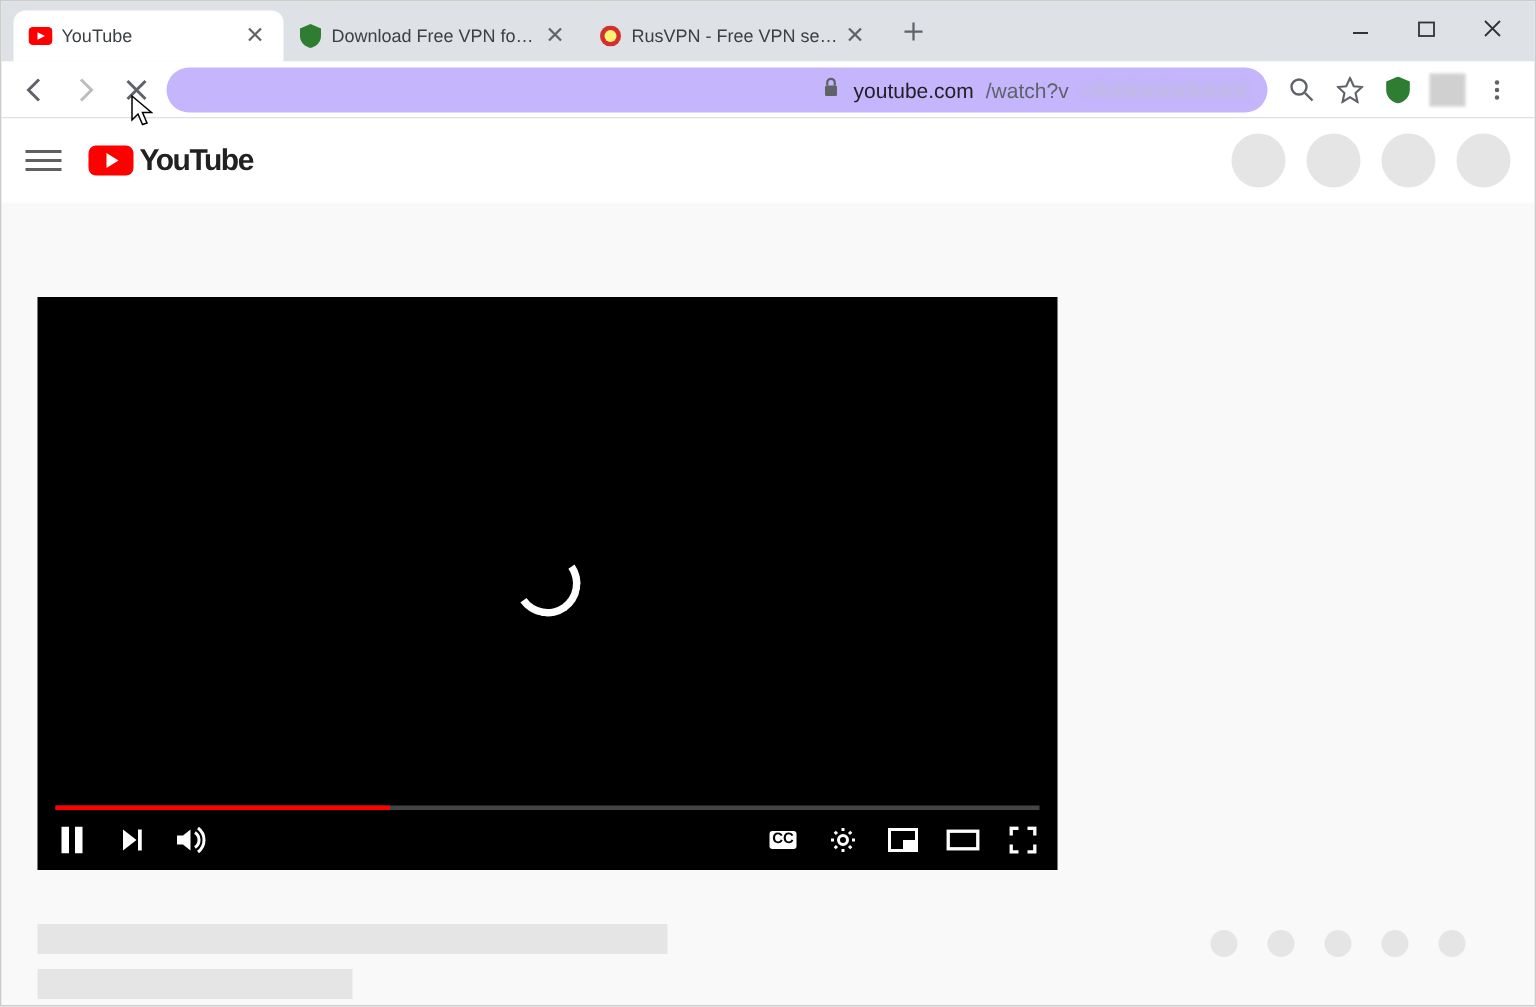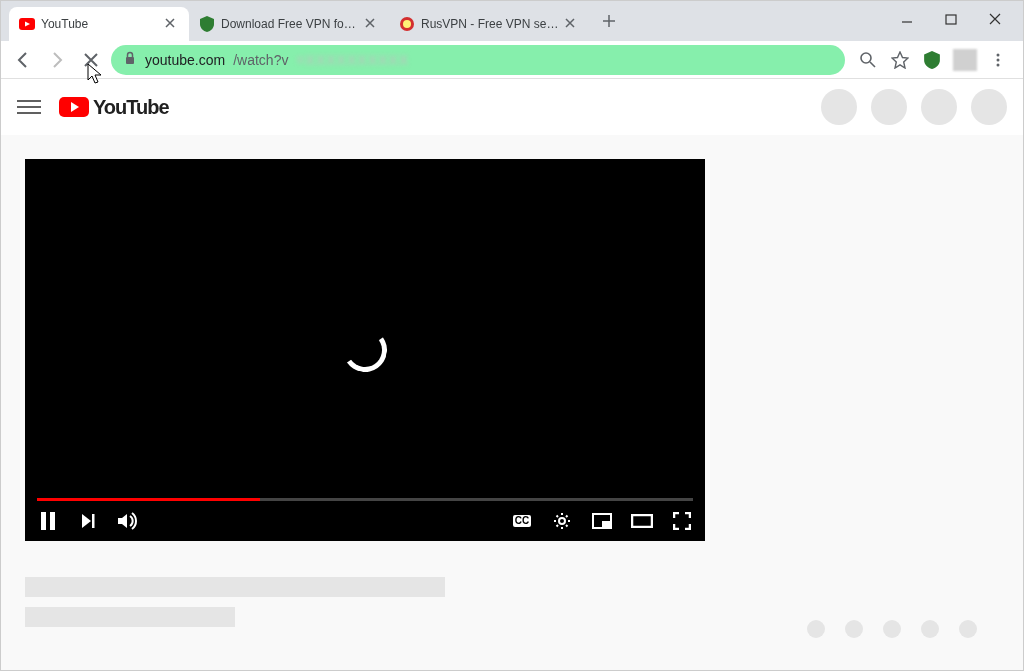--- a/index.html
+++ b/index.html
@@ -12,21 +12,21 @@
 .tab { height: 34px; display:flex; align-items:center; padding: 0 10px; font-size: 12px; color:#3c4043; gap:6px; max-width: 200px; min-width:180px; border-radius: 8px 8px 0 0; position: relative; }
 .tab.active { background: #fff; }
 .tab .favicon { width:16px; height:16px; display:flex; align-items:center; justify-content:center; flex-shrink:0; }
 .tab .tab-title { white-space: nowrap; overflow: hidden; text-overflow: ellipsis; flex:1; }
 .tab .tab-close { width:14px; height:14px; color:#5f6368; flex-shrink:0; }
 .new-tab { width:28px; height:28px; display:flex; align-items:center; justify-content:center; margin-left:6px; align-self:center; }
 
 .toolbar { height: 38px; background: #fff; display:flex; align-items:center; padding: 0 8px; gap:6px; border-bottom: 1px solid #e0e0e0; }
 .nav-btn { width:28px; height:28px; display:flex; align-items:center; justify-content:center; color:#5f6368; border-radius:50%; }
 .nav-btn.disabled { color:#bdbdbd; }
-.omnibox { flex:1; height:30px; background:#86efac; border-radius:15px; display:flex; align-items:center; padding:0 12px; gap:8px; font-size:14px; color:#202124; }
+.omnibox { flex:1; height:30px; background:#c4b5fd; border-radius:15px; display:flex; align-items:center; padding:0 12px; gap:8px; font-size:14px; color:#202124;justify-content:flex-end; }
 .omnibox .lock { color:#5f6368; }
 .omnibox .url-blur { color:#c0c0c0; filter: blur(2px); letter-spacing:1px; }
 .right-icons { display:flex; align-items:center; gap:10px; padding:0 6px; }
 .right-icons .icon { width:22px; height:22px; display:flex; align-items:center; justify-content:center; color:#5f6368; }
 .avatar-blur { width:24px; height:22px; background:#d0d0d0; filter: blur(1px); }
 .shield-green svg { fill:#2e7d32; }
 
 
 .page { background:#f9f9f9; height: calc(671px - 40px - 38px); overflow:hidden; }
 .yt-header { height:56px; background:#fff; display:flex; align-items:center; padding:0 16px; justify-content:space-between; }
@@ -35,21 +35,21 @@
 .hamburger div { height:2px; background:#606060; }
 .yt-logo { display:flex; align-items:center; gap:4px; }
 .yt-logo-icon { width:30px; height:20px; background:#ff0000; border-radius:5px; display:flex; align-items:center; justify-content:center; }
 .yt-logo-icon::after { content:''; border-left:8px solid #fff; border-top:5px solid transparent; border-bottom:5px solid transparent; margin-left:2px; }
 .yt-logo-text { font-size:20px; font-weight:bold; letter-spacing:-1px; color:#212121; font-family: Arial, sans-serif; }
 .yt-right { display:flex; gap:14px; }
 .yt-skeleton-circle { width:36px; height:36px; border-radius:50%; background:#e5e5e5; }
 
 .content-area { padding: 24px; display:flex; gap:24px; }
 .video-col { width: 680px; }
-.player { width:100%; height:382px; background:#000; position:relative; }
+.player { width:100%; height:382px; background:#000; position:relative;margin-top:39px; }
 .spinner { position:absolute; top:50%; left:50%; width:44px; height:44px; margin:-22px 0 0 -22px; border:5px solid transparent; border-bottom-color:#fff; border-right-color:#fff; border-radius:50%; transform: rotate(10deg); }
 .progress-bar { position:absolute; bottom:40px; left:12px; right:12px; height:3px; background:#444; }
 .progress-fill { height:100%; width:34%; background:#ff0000; }
 .controls { position:absolute; bottom:0; left:0; right:0; height:40px; display:flex; align-items:center; padding:0 12px; justify-content:space-between; }
 .controls-left, .controls-right { display:flex; align-items:center; gap:18px; }
 .ctrl { width:22px; height:22px; color:#fff; display:flex; align-items:center; justify-content:center; }
 
 .skeleton-lines { margin-top:36px; }
 .skeleton-line { height:20px; background:#e5e5e5; margin-bottom:10px; }
 .sk1 { width:420px; }

